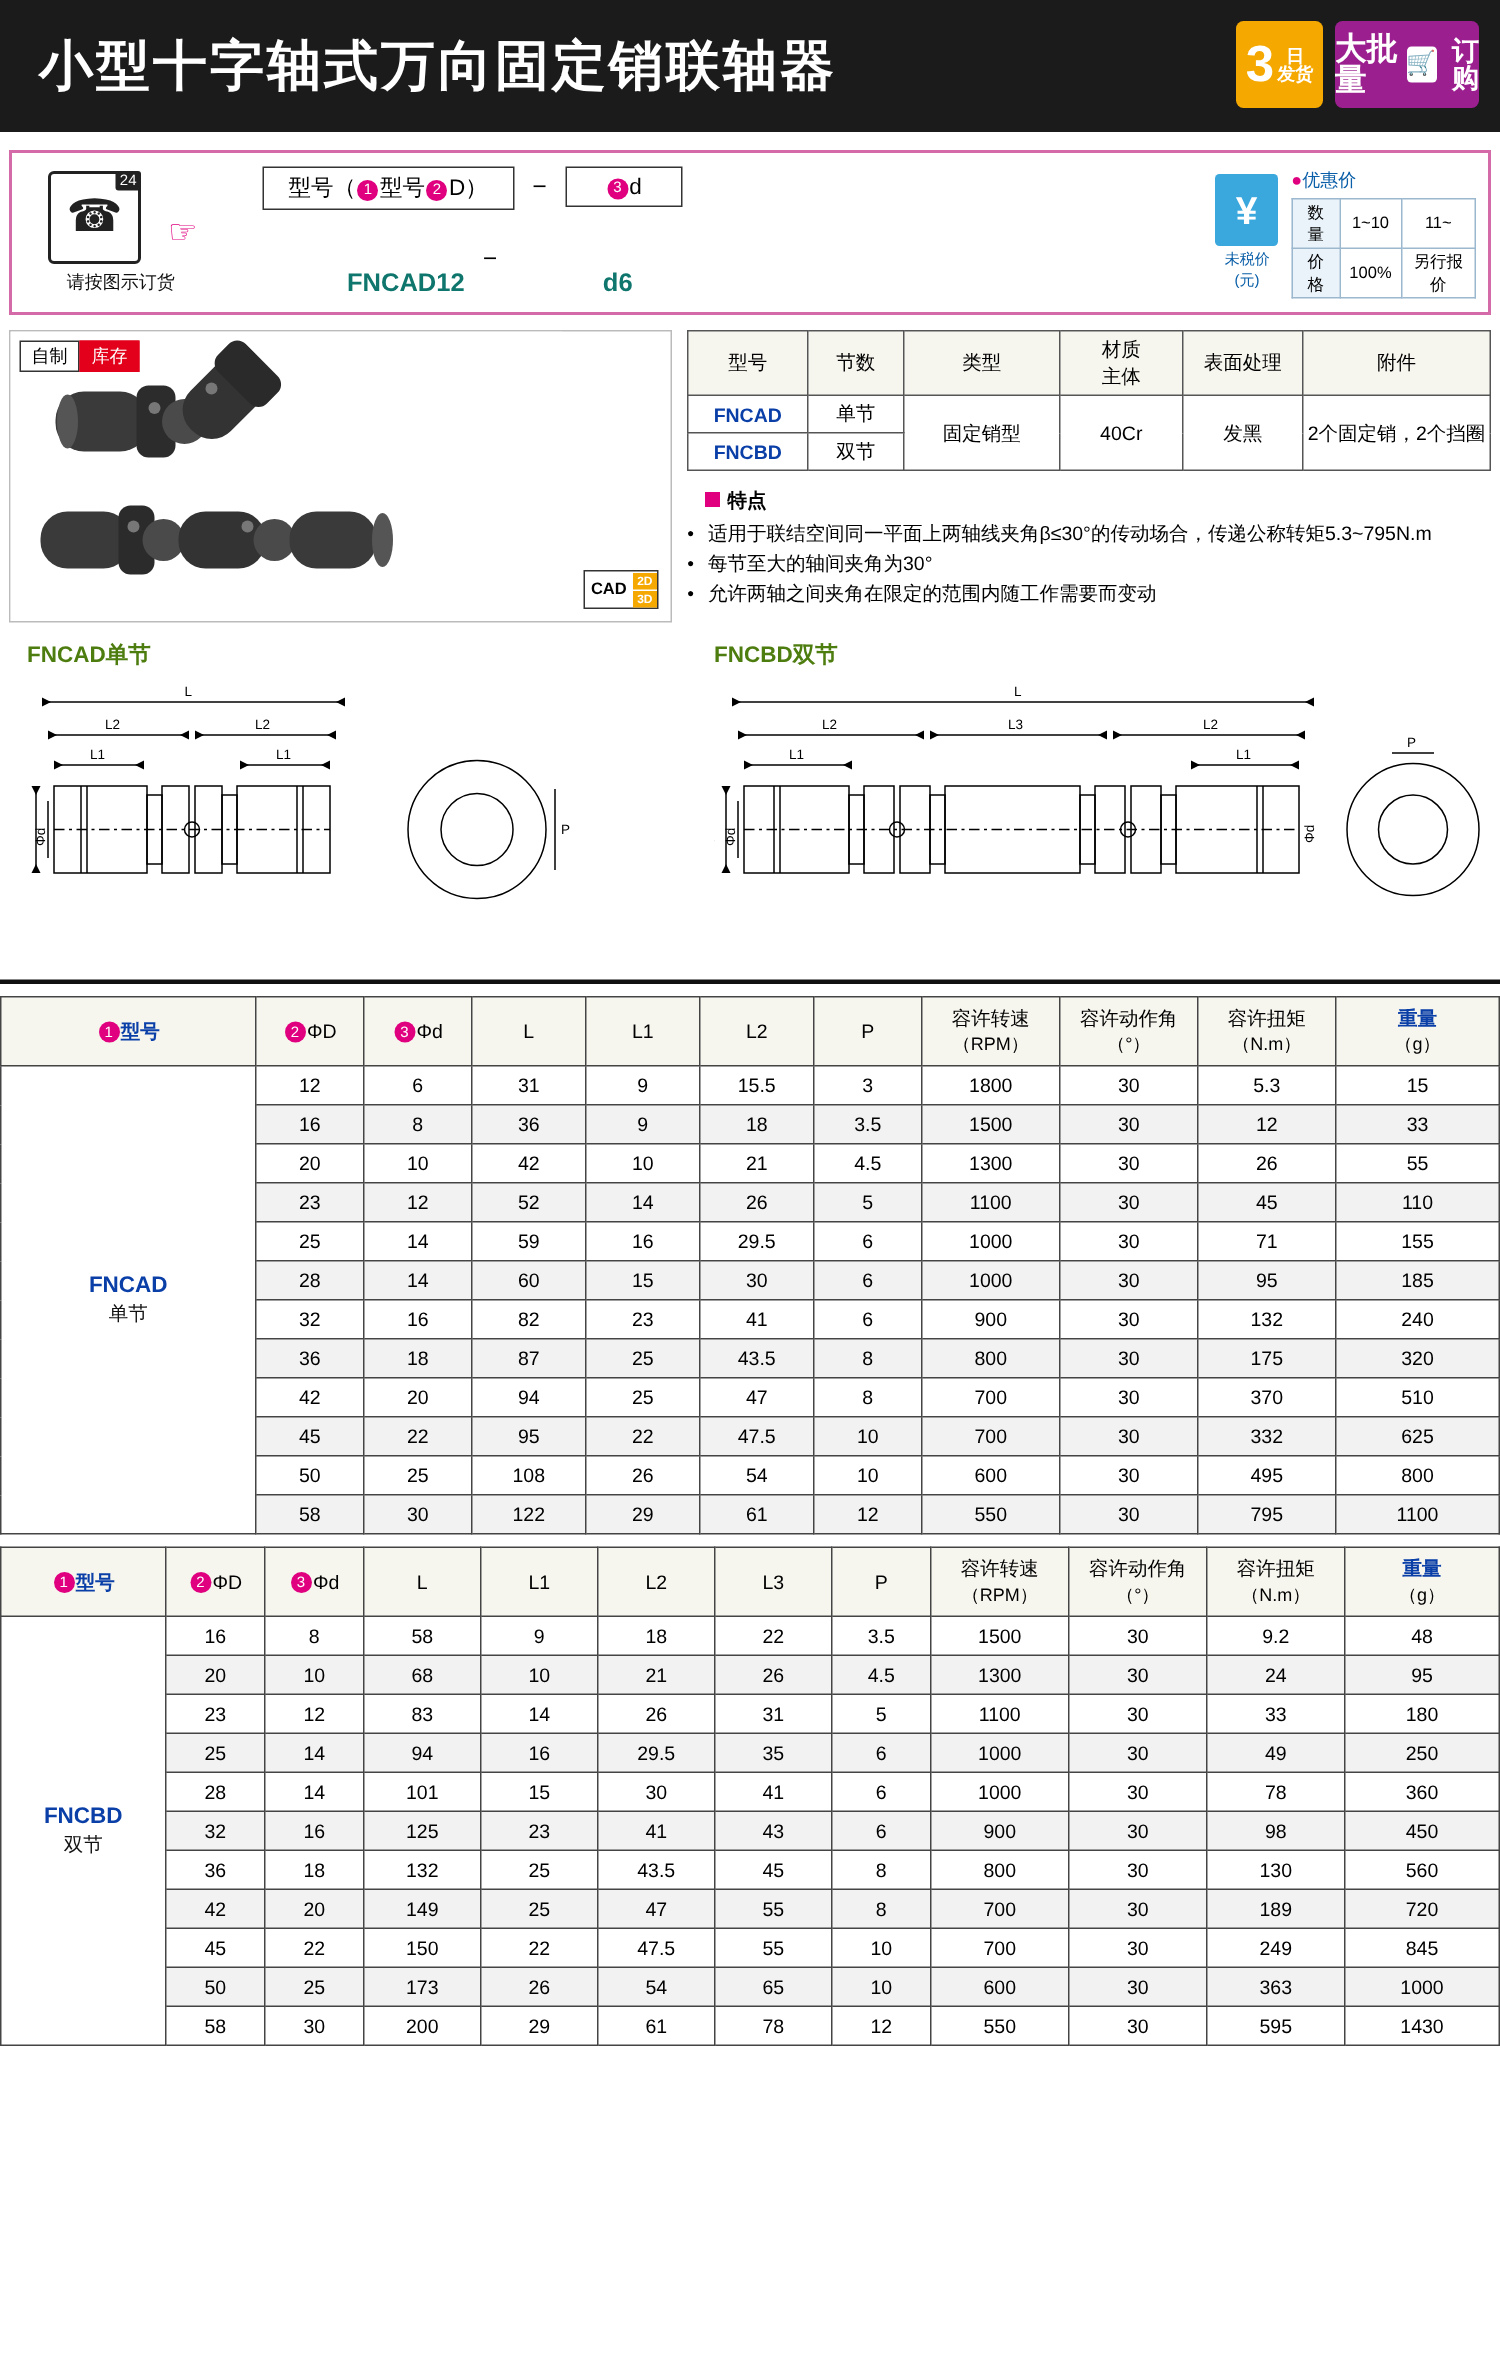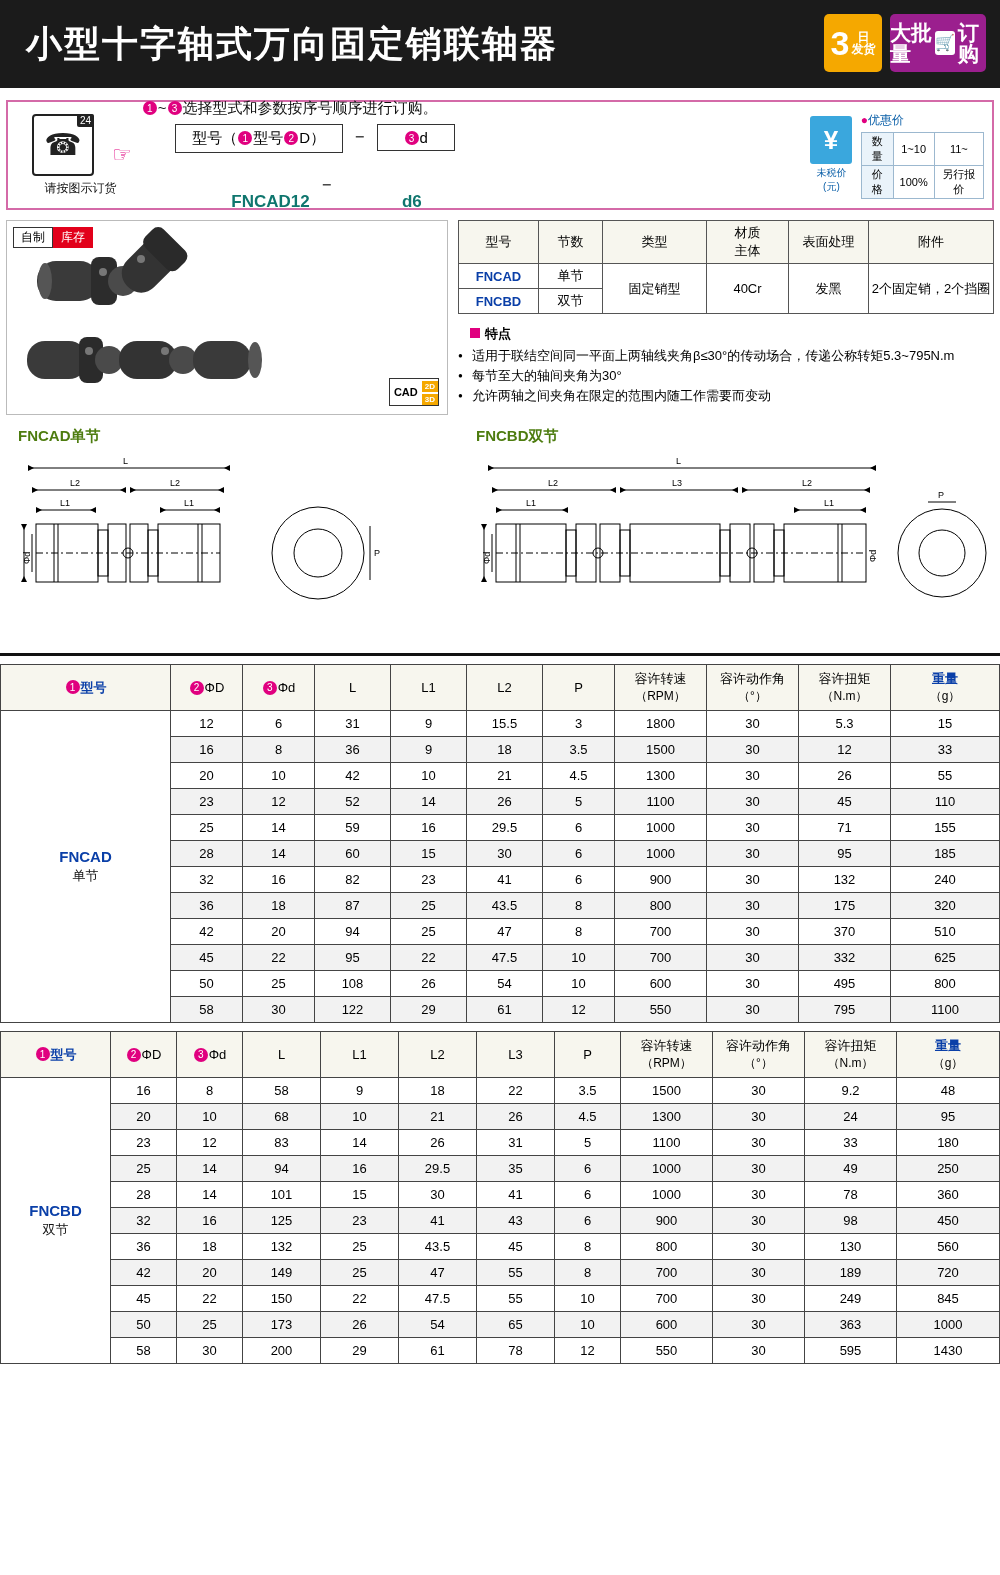--- a/index.html
+++ b/index.html
@@ -31,21 +31,21 @@
   .badge-bulk {
     width:96px; height:58px; background:#9b1f8e; border-radius:5px;
     display:flex; align-items:center; justify-content:center; gap:3px;
     color:#fff; font-weight:bold; line-height:1;
   }
   .badge-bulk .t1 { font-size:21px; }
   .badge-bulk .cart {
     width:24px;height:24px;background:#fff;border-radius:3px;color:#9b1f8e;
     font-size:16px;display:flex;align-items:center;justify-content:center;
   }
-  .badge-bulk .t2 { font-size:21px; }
+  .badge-bulk .t2 { font-size:18px;text-align:right; }
 
   
   .orderbar {
     margin:12px 6px 0 6px; border:2px solid #d46aa8; height:110px;
     display:flex; align-items:center; position:relative; background:#fff;
   }
   .phone-box { width:110px; text-align:center; }
   .phone-icon {
     width:62px;height:62px;border:2px solid #222;border-radius:4px;
     margin:0 auto;position:relative; display:flex;align-items:center;justify-content:center;
@@ -159,23 +159,20 @@
   <div class="phone-box">
     <div class="phone-icon">
       ☎
       <span class="badge24">24</span>
     </div>
     <div class="phone-cap">请按图示订货</div>
   </div>
   <div class="arrow-hand">☞</div>
 
   <div class="order-mid">
-    <div class="order-note">
-      <span class="circnum">1</span>~<span class="circnum">3</span><span>选择型式和参数按序号顺序进行订购。</span>
-    </div>
     <div class="model-row">
       <div class="model-box">
         <span>型号（</span><span class="circnum">1</span><span>型号</span><span class="circnum">2</span><span>D）</span>
       </div>
       <div class="dash">－</div>
       <div class="model-box small">
         <span class="circnum">3</span><span>d</span>
       </div>
     </div>
     <div class="model-vals">

